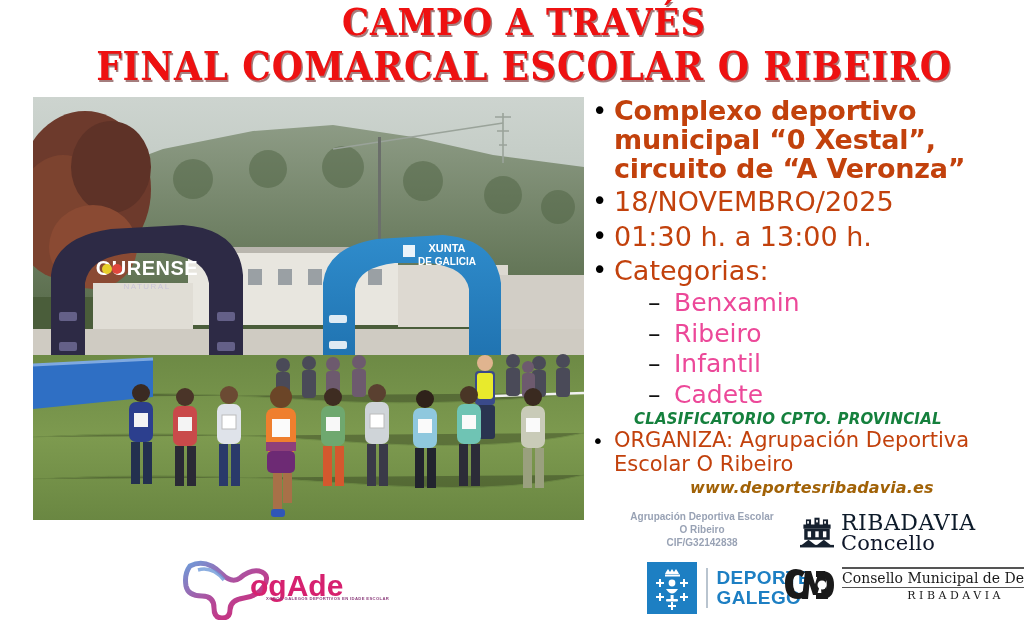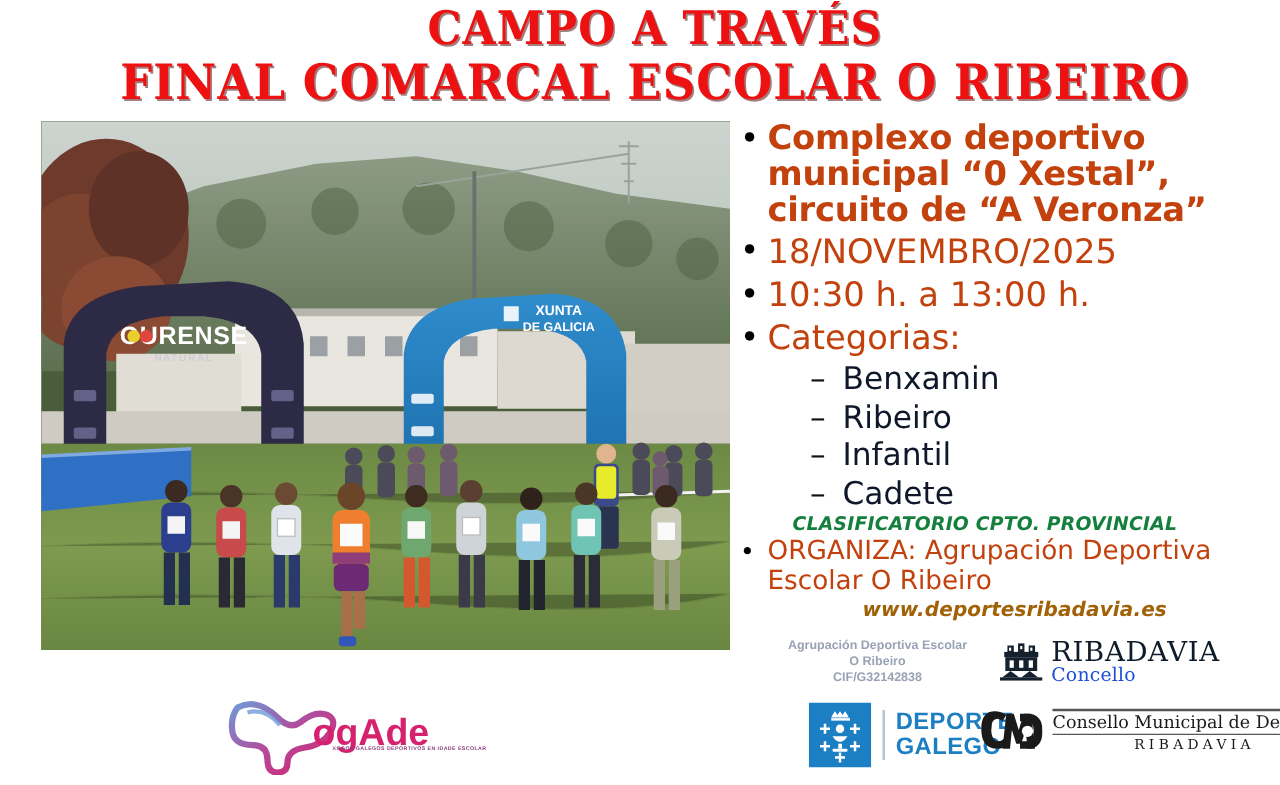--- a/index.html
+++ b/index.html
@@ -65,21 +65,21 @@
     font-size:27px;font-weight:normal;line-height:1.16;
   }
   .b-date,.b-time{margin-top:3px;}
   .b-cat{margin-top:3px;}
 
   .subcats{margin:1px 0 0 56px;}
   .subcat-row{display:flex;align-items:baseline;margin-bottom:1px;}
   .subcat-dash{
     width:26px;flex:0 0 26px;font-size:25px;line-height:1.18;color:#111;
   }
-  .subcat-label{font-size:25px;line-height:1.18;color:#0f172a;}
+  .subcat-label{font-size:25px;line-height:1.18;color:#ec4899;}
 
   .clasif{
     margin:1px 0 0 42px;
     font-size:15px;font-style:italic;font-weight:bold;
     color:#15803d;letter-spacing:.2px;
   }
 
   .b-org{margin-top:1px;}
   .b-org .bullet-text{font-size:21px;line-height:1.12;font-weight:normal;}
   .website{
@@ -103,21 +103,21 @@
     display:flex;align-items:center;gap:7px;
   }
   .ribadavia-mark{width:34px;height:34px;}
   .ribadavia-words{line-height:1;}
   .ribadavia-words .rw1{
     font-family:"DejaVu Serif", serif;
     font-size:22px;letter-spacing:.5px;color:#0d1b2a;
   }
   .ribadavia-words .rw2{
     font-family:"DejaVu Serif", serif;
-    font-size:15px;letter-spacing:.2px;color:#1d4ed8;margin-top:-1px;
+    font-size:21px;letter-spacing:.2px;color:#0f172a;margin-top:-1px;
   }
 
   .xunta-logo{
     position:absolute;left:610px;top:562px;
     display:flex;align-items:center;margin-left:37px;
   }
   .xunta-shield{width:50px;height:52px;display:block;}
   .xunta-div{
     width:1.5px;height:40px;background:#b9c4cf;margin:0 9px;
   }
@@ -385,21 +385,21 @@
       <span class="bullet-text">Complexo deportivo municipal “0 Xestal”, circuito de “A Veronza”</span>
     </div>
 
     <div class="bullet-row b-date">
       <span class="bullet-dot">•</span>
       <span class="bullet-text">18/NOVEMBRO/2025</span>
     </div>
 
     <div class="bullet-row b-time">
       <span class="bullet-dot">•</span>
-      <span class="bullet-text">10:30 h. a 13:00 h.</span>
+      <span class="bullet-text">01:30 h. a 13:00 h.</span>
     </div>
 
     <div class="bullet-row b-cat">
       <span class="bullet-dot">•</span>
       <span class="bullet-text">Categorias:</span>
     </div>
 
     <div class="subcats">
       <div class="subcat-row">
         <span class="subcat-dash">–</span>

